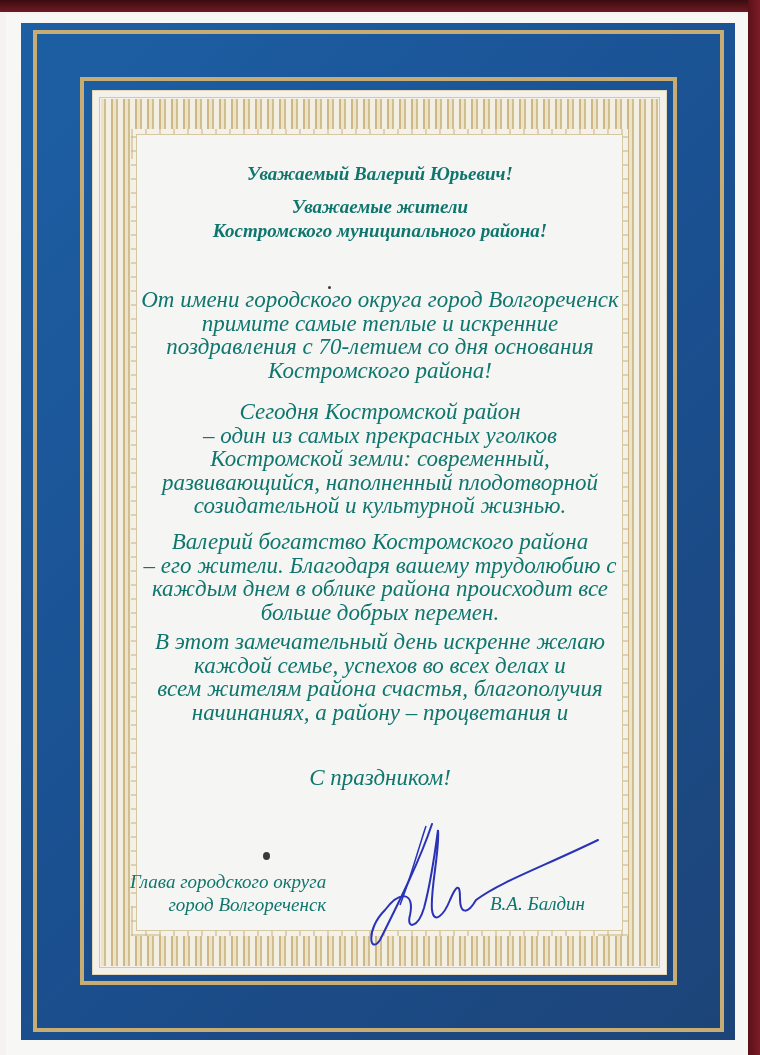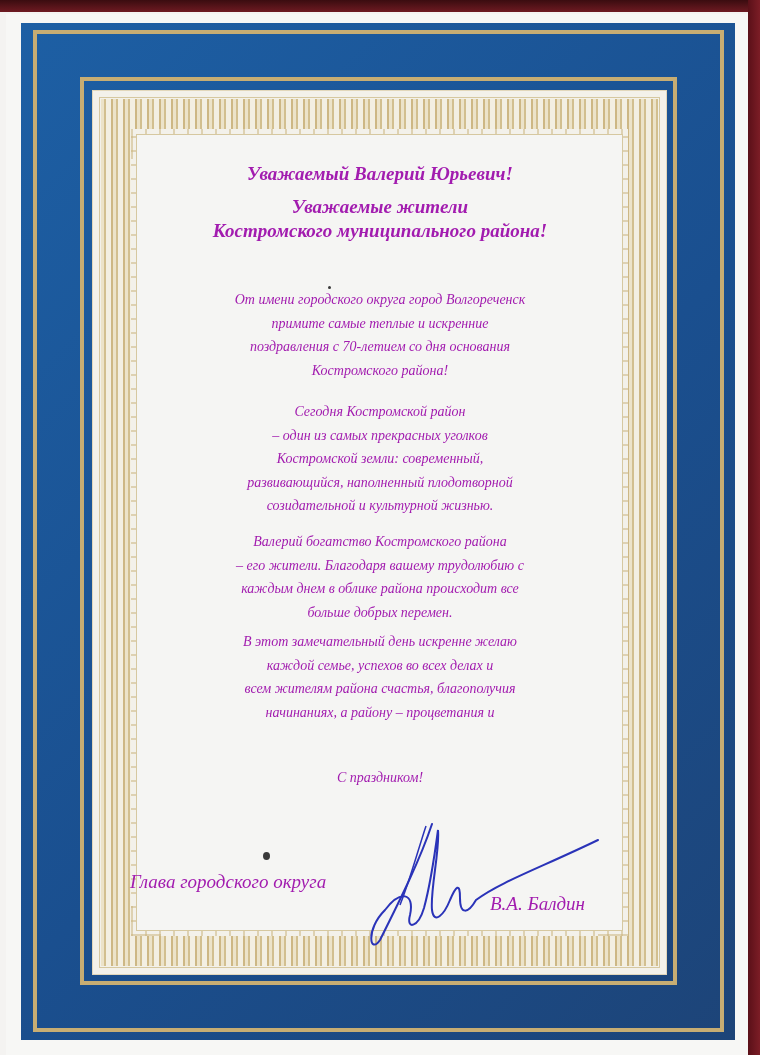--- a/index.html
+++ b/index.html
@@ -56,30 +56,30 @@
     position: absolute; left: 6px; top: 6px; right: 6px; bottom: 6px;
     border: 1px solid #d6c8a0;
   }
   .inner-field {
     position: absolute; left: 43px; top: 43px; right: 43px; bottom: 43px;
     background: #f5f5f3;
     border: 1px solid #d6c8a0;
   }
   .content {
     position: absolute; left: 0; top: 0; width: 760px; height: 813px;
-    color: #a21caf;
+    color: #0f766e;
     text-align: center;
   }
   .greeting {
     position: absolute; left: 120px; width: 520px;
     font-weight: bold; font-style: italic; font-size: 19px;
   }
   .para {
     position: absolute; left: 130px; width: 500px;
-    font-style: italic; font-size: 14px; line-height: 23.6px;
+    font-style: italic; font-size: 23px; line-height: 23.6px;
   }
   .signoff-left {
     position: absolute; left: 130px; top: 870px; text-align: right;
     font-style: italic; font-size: 19px; line-height: 23px;
   }
   .signoff-right {
     position: absolute; left: 490px; top: 893px;
     font-style: italic; font-size: 19px;
   }
   .signature {
@@ -133,20 +133,21 @@
     <div>В этот замечательный день искренне желаю</div>
     <div>каждой семье, успехов во всех делах и</div>
     <div>всем жителям района счастья, благополучия</div>
     <div>начинаниях, а району – процветания и</div>
   </div>
 
   <div class="para" style="top:766px">С праздником!</div>
 
   <div class="signoff-left">
     <div>Глава городского округа</div>
+    <div>город Волгореченск</div>
   </div>
 
   <svg class="signature" viewBox="0 0 240 130">
     <path d="M72 4 C 60 40, 40 80, 20 120 C 10 135, 5 110, 25 90 C 40 70, 55 72, 50 95 C 46 110, 58 108, 64 88 C 70 66, 74 40, 78 10 C 80 30, 70 70, 72 90 C 74 105, 84 95, 90 80 C 96 66, 100 62, 100 78 C 100 95, 108 94, 116 80 C 140 62, 180 48, 238 20" fill="none" stroke="#2a33b8" stroke-width="2" stroke-linecap="round"></path>
     <path d="M66 6 C 58 30, 50 60, 40 85" fill="none" stroke="#2a33b8" stroke-width="1.5"></path>
   </svg>
 
   <div class="signoff-right">В.А. Балдин</div>
 
   <div class="spot" style="left:263px;top:852px;width:7px;height:8px"></div>

